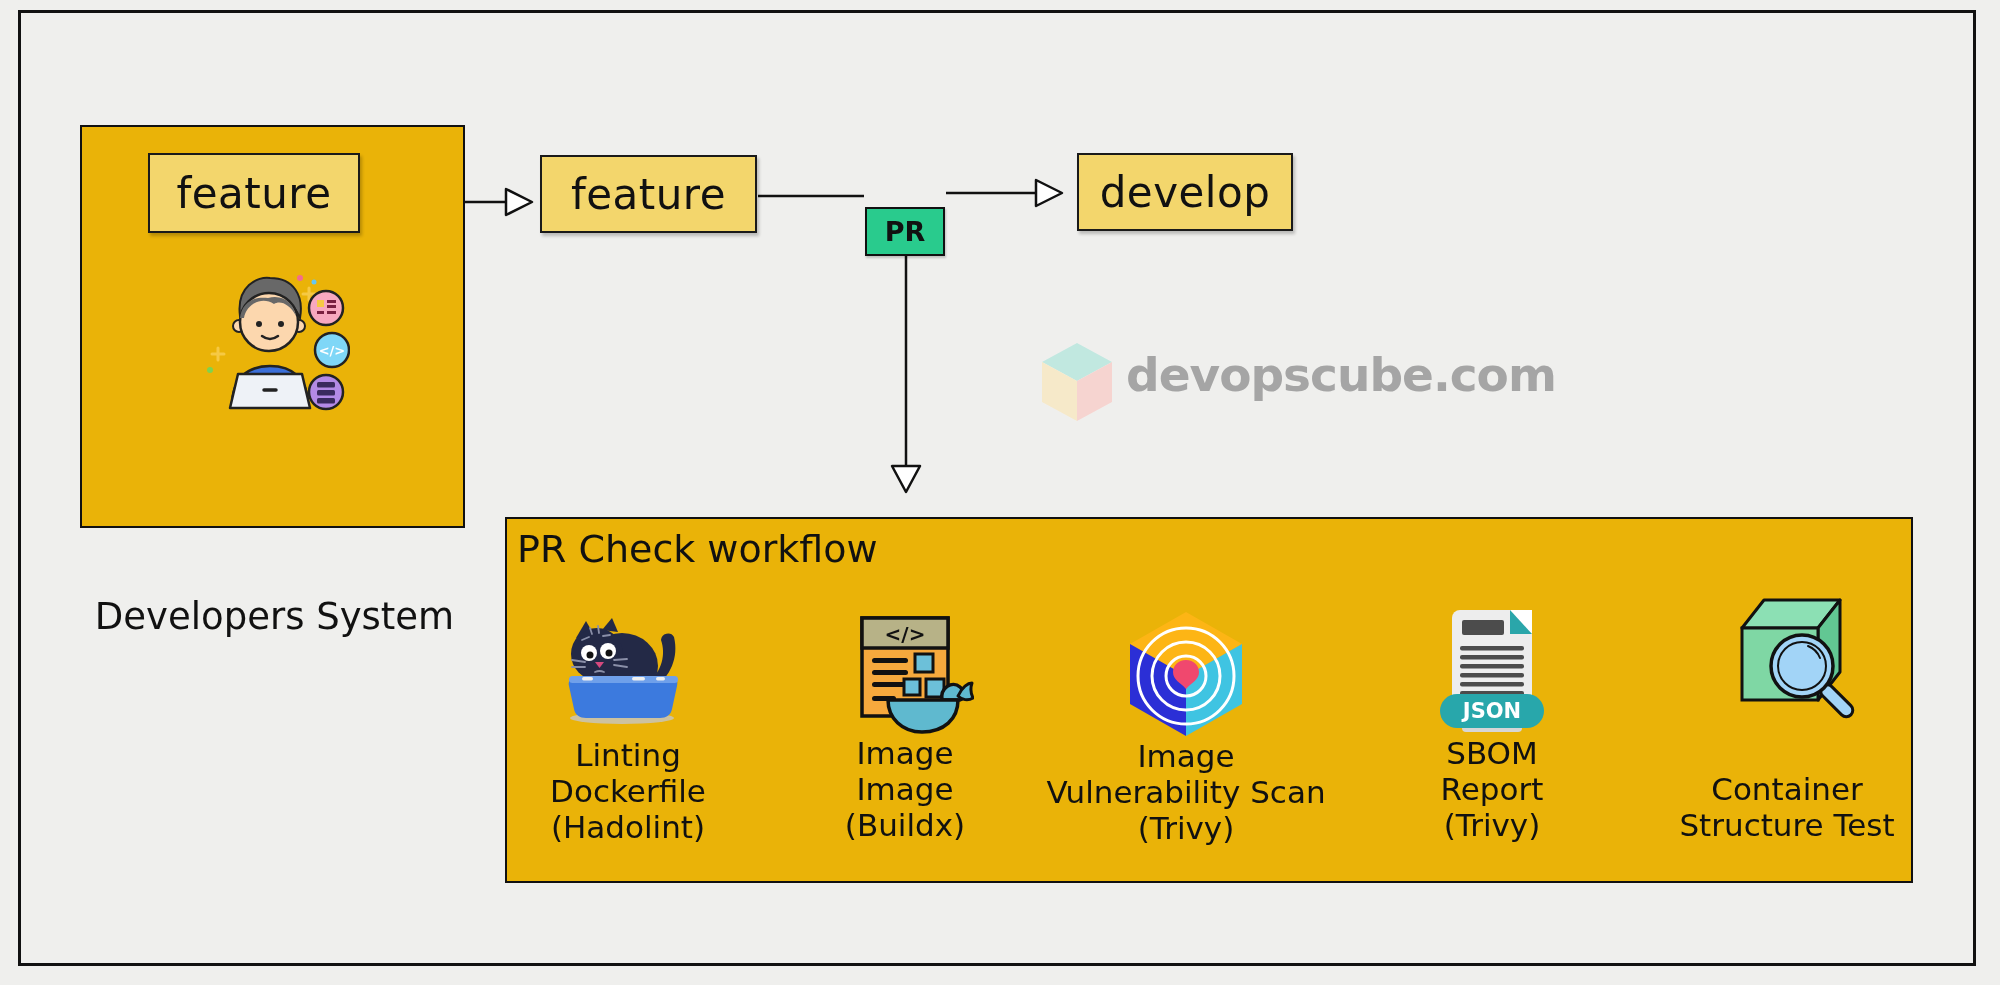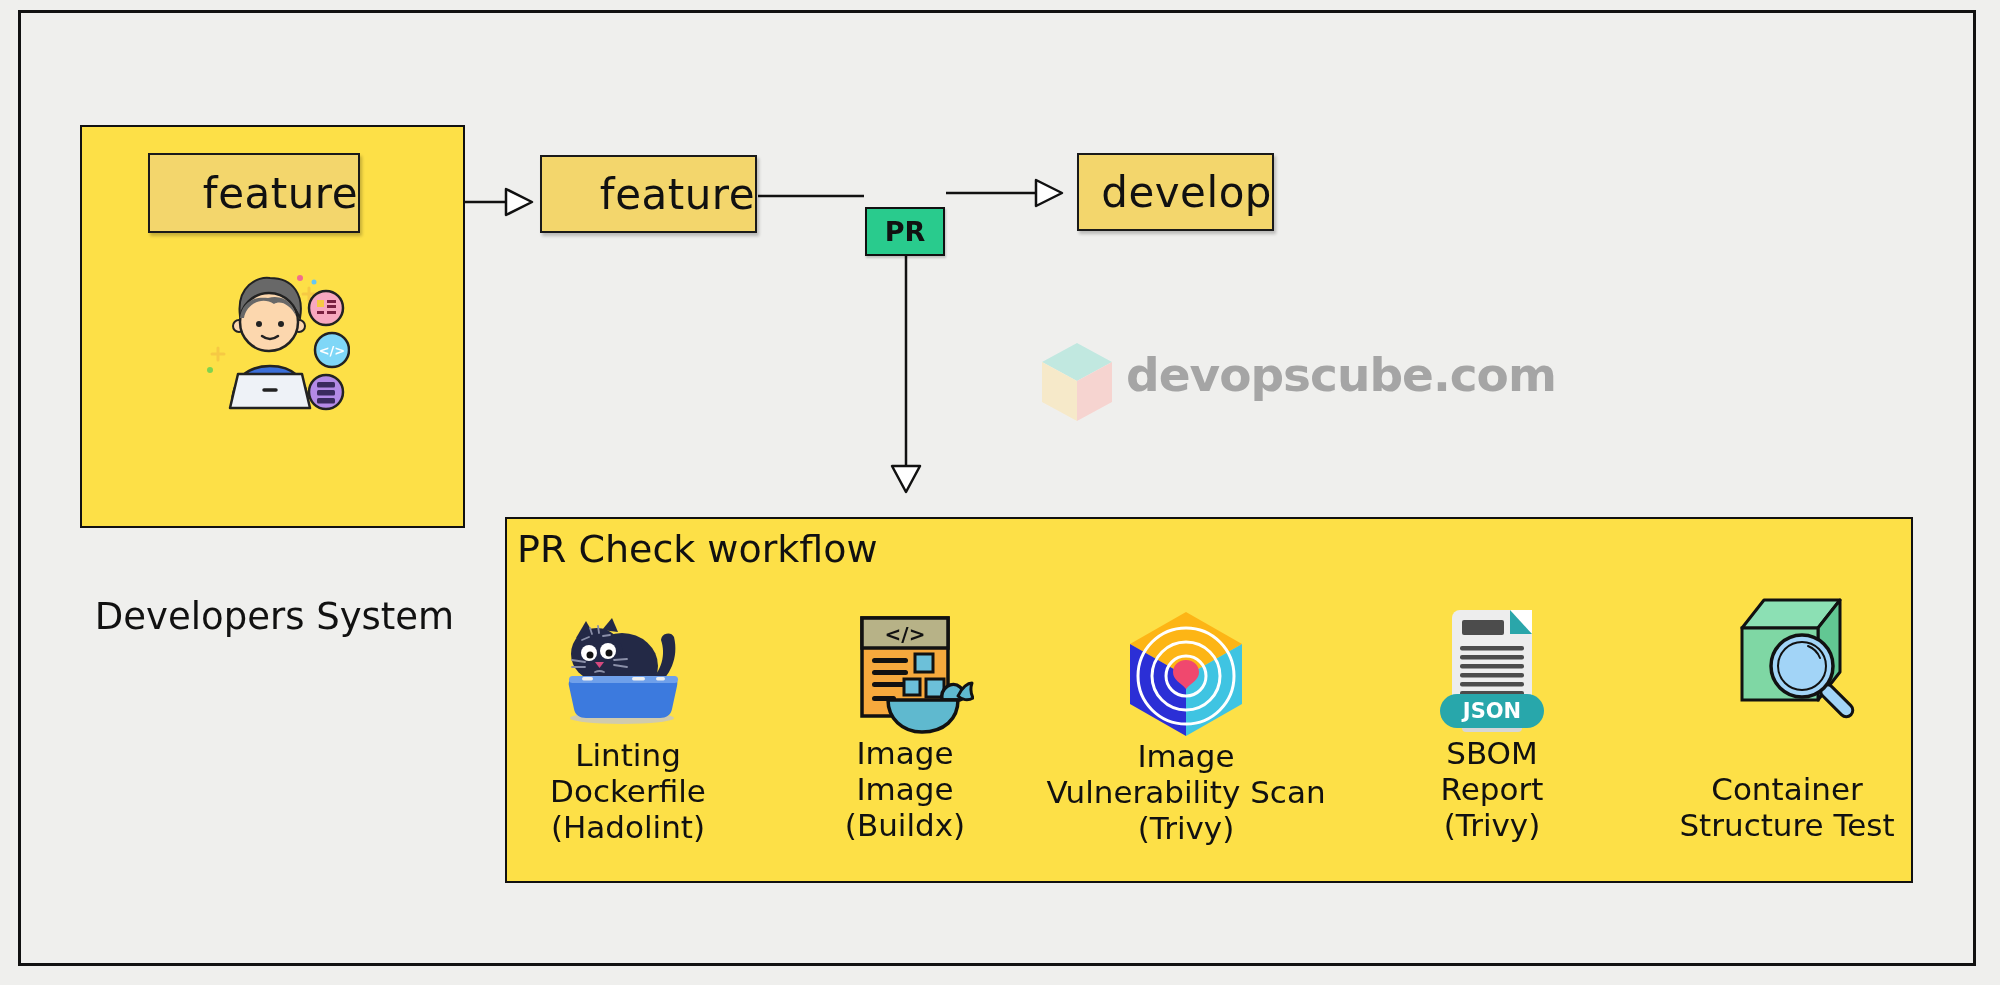--- a/index.html
+++ b/index.html
@@ -1,23 +1,23 @@
 <!DOCTYPE html>
 <html><head>
 <meta charset="utf-8">
 <style>
   html,body{margin:0;padding:0;background:#efefed;}
   .canvas{position:relative;width:2000px;height:985px;background:#efefed;overflow:hidden;
           font-family:"DejaVu Sans",sans-serif;color:#111;}
   .frame{position:absolute;left:18px;top:10px;width:1958px;height:956px;border:3px solid #111;box-sizing:border-box;}
   .connectors{position:absolute;left:0;top:0;width:2000px;height:985px;pointer-events:none;}
   .box{position:absolute;box-sizing:border-box;display:flex;align-items:center;justify-content:center;}
-  .white-box{background:#fde047;border:2.5px solid #111;}
+  .white-box{background:#eab308;border:2.5px solid #111;}
   .branch{background:#f3d66c;border:2.5px solid #1a1a1a;box-shadow:2px 3px 3px rgba(0,0,0,.22);
-          font-size:42px;letter-spacing:.5px;justify-content:flex-end;}
+          font-size:42px;letter-spacing:.5px;}
   .pr{background:#29cb8d;border:2.5px solid #111;box-shadow:1px 2px 2px rgba(0,0,0,.2);font-size:27px;font-weight:bold;margin-top:36px;}
   .dev-box{left:80px;top:125px;width:385px;height:403px;}
   .dev-label{position:absolute;left:0;top:468px;width:385px;text-align:center;font-size:37px;}
   .wf-box{left:505px;top:517px;width:1408px;height:366px;}
   .wf-title{position:absolute;left:517px;top:527px;font-size:38px;}
   .step-icon{position:absolute;}
   .step-label{position:absolute;width:340px;text-align:center;font-size:31px;line-height:36px;}
   .watermark{position:absolute;left:1040px;top:341px;display:flex;gap:12px;opacity:.95;}
   .watermark .wm-text{font-size:47px;font-weight:bold;color:#a2a2a2;letter-spacing:-1px;padding-top:6px;}
 </style>
@@ -94,21 +94,21 @@
     <rect x="121" y="122" width="18" height="5.5" rx="1.5" fill="#3a2a5e"></rect>
     <rect x="121" y="130" width="18" height="5.5" rx="1.5" fill="#3a2a5e"></rect>
   </svg>
 
   <div class="box branch" style="left:540px;top:155px;width:217px;height:78px;">
     <span>feature</span>
   </div>
   <div class="box pr" style="left:865px;top:171px;width:80px;height:49px;">
     <span>PR</span>
   </div>
-  <div class="box branch" style="left:1077px;top:153px;width:197px;height:78px;">
+  <div class="box branch" style="left:1077px;top:153px;width:216px;height:78px;">
     <span>develop</span>
   </div>
 
   <div class="box white-box wf-box"></div>
   <div class="wf-title">PR Check workflow</div>
 
   <svg class="step-icon" style="left:562px;top:616px;" width="124" height="110" viewBox="0 0 124 110">
     <ellipse cx="60" cy="102" rx="52" ry="6" fill="#c6c6c6" opacity="0.8"></ellipse>
     <path d="M86,66 C100,56 104,38 99,24 A7,7 0 0 1 112,21 C117,42 108,60 93,72 Z" fill="#232946"></path>
     <polygon points="14,22 24,5 32,19" fill="#232946"></polygon>

